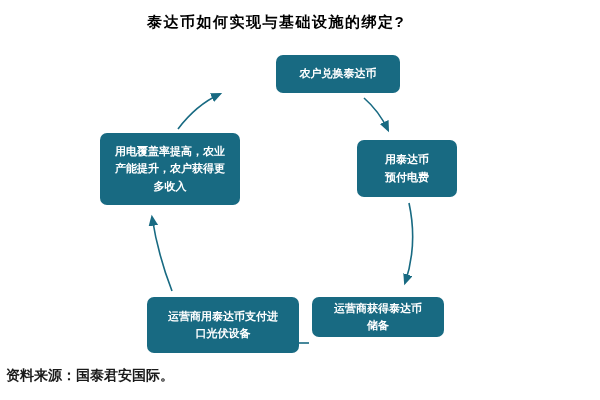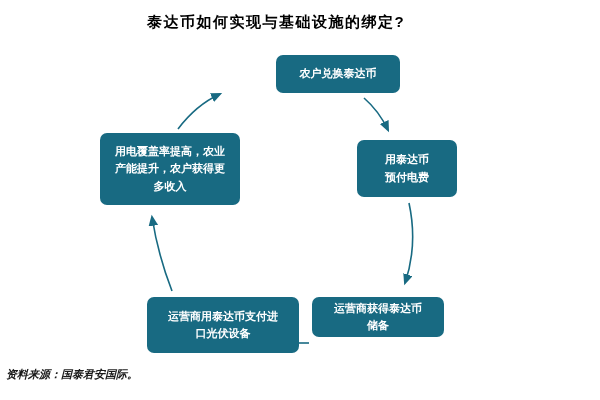--- a/index.html
+++ b/index.html
@@ -45,23 +45,22 @@
     position: absolute;
     left: 0; top: 0;
     width: 600px; height: 400px;
     pointer-events: none;
   }
   .source {
     position: absolute;
     left: 6px;
     top: 367px;
     font-family: "Liberation Serif", serif;
-    font-style: italic;
     font-weight: bold;
-    font-size: 11px;
+    font-size: 14px;
     color: #1a1a1a;
   }
 </style>
 </head>
 <body>
 
 <div class="title">泰达币如何实现与基础设施的绑定?</div>
 
 <svg class="arrows" viewBox="0 0 600 400" xmlns="http://www.w3.org/2000/svg">
   <defs>

